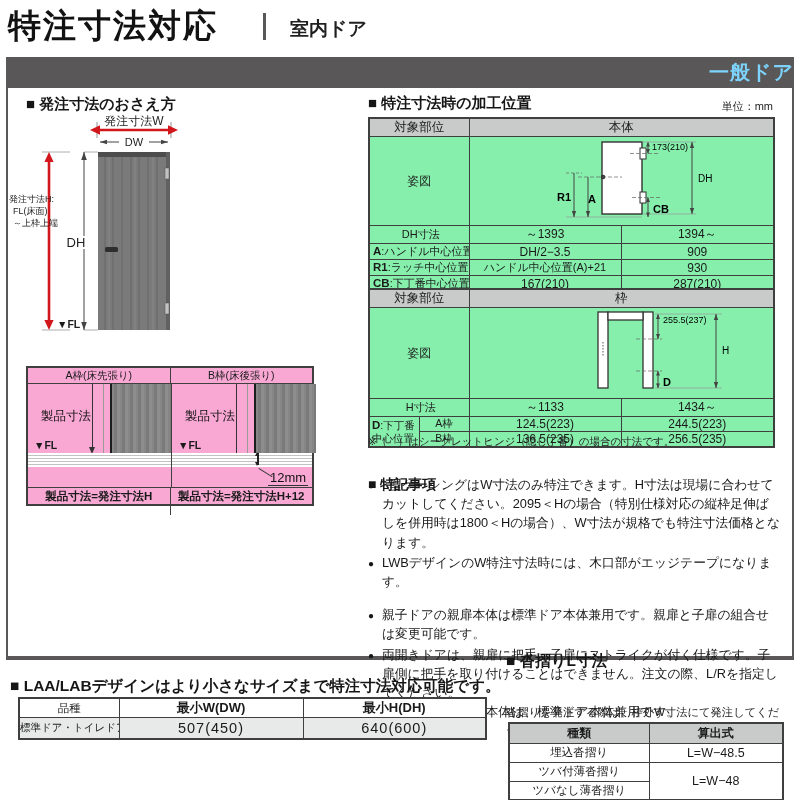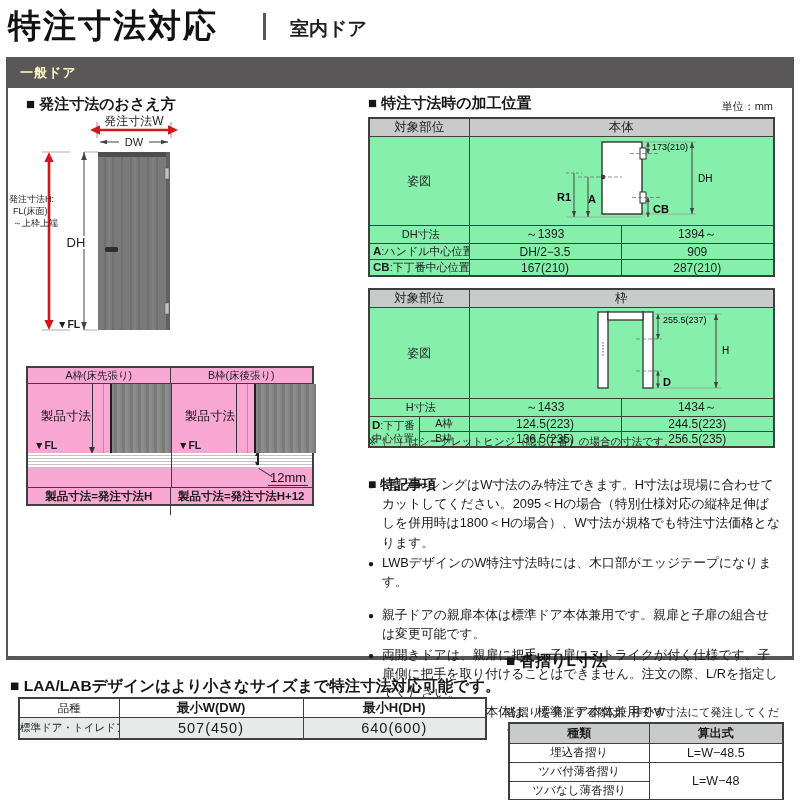--- a/index.html
+++ b/index.html
@@ -11,21 +11,21 @@
   }
   .abs { position:absolute; }
 
   
   .page-title { left:8px; top:4px; font-size:33px; font-weight:bold; letter-spacing:2px; color:#121212; }
   .title-divider { left:263px; top:13px; width:3px; height:27px; background:#595757; }
   .page-subtitle { left:290px; top:16px; font-size:19px; font-weight:600; color:#1f1f1f; }
 
   
   .category-bar { left:6px; top:57px; width:788px; height:31px; background:#595757; }
-  .category-bar span { display:block; line-height:31px; padding-left:14px; color:#fef9c3; font-size:13px; font-weight:bold; letter-spacing:1px; }
+  .category-bar span { display:block; line-height:31px; padding-left:14px; color:#7dd3fc; font-size:20px; font-weight:bold; letter-spacing:1px;text-align:right; }
   .main-box { left:6px; top:88px; width:788px; height:572px;
     border-left:2px solid #595757; border-right:2px solid #595757; border-bottom:4px solid #595757; }
 
   .sec-heading { font-weight:bold; color:#161616; }
   .h15 { font-size:15px; }
   .h14 { font-size:14px; }
   .h16 { font-size:15.5px; }
 
   
   .door-svg { left:8px; top:100px; }
@@ -259,20 +259,25 @@
           <td class="lbl c">DH寸法</td>
       <td class="val">～1393</td>
       <td class="val">1394～</td>
         </tr>
     <tr class="data">
           <td class="lbl"><b>A</b><span>:ハンドル中心位置</span></td>
       <td class="val">DH/2−3.5</td>
       <td class="val">909</td>
         </tr>
     <tr class="data">
+          <td class="lbl"><b>R1</b><span>:ラッチ中心位置</span></td>
+      <td class="val" style="font-size:11px;">ハンドル中心位置(A)+21</td>
+      <td class="val">930</td>
+        </tr>
+    <tr class="data">
           <td class="lbl"><b>CB</b><span>:下丁番中心位置</span></td>
       <td class="val">167(210)</td>
       <td class="val">287(210)</td>
         </tr>
   </tbody>
     </table>
 
   <table class="abs spec" style="left:368px; top:288px; width:405px;">
     <colgroup>
         <col style="width:50px">
@@ -307,21 +312,21 @@
           <text x="252" y="46" font-size="10">H</text>
           <line x1="188" y1="63" x2="188" y2="80" stroke="#444" stroke-width="1"></line>
           <polygon points="188,63 186,67.5 190,67.5" fill="#444"></polygon>
               <polygon points="188,80 186,75.5 190,75.5" fill="#444"></polygon>
           <text x="193" y="78" font-size="11" font-weight="bold">D</text>
         </svg>
       </td>
     </tr>
     <tr class="data2">
           <td colspan="2" class="lbl c">H寸法</td>
-      <td class="val">～1433</td>
+      <td class="val">～1133</td>
       <td class="val">1434～</td>
         </tr>
     <tr class="data2" style="height:15px;">
       <td rowspan="2" class="dlbl">
         <span class="row1"><b>D</b><span>:下丁番</span></span>
         <span class="row2">中心位置</span>
       </td>
       <td class="val" style="font-size:10.5px;">A枠</td>
       <td class="val">124.5(223)</td>
       <td class="val">244.5(223)</td>

